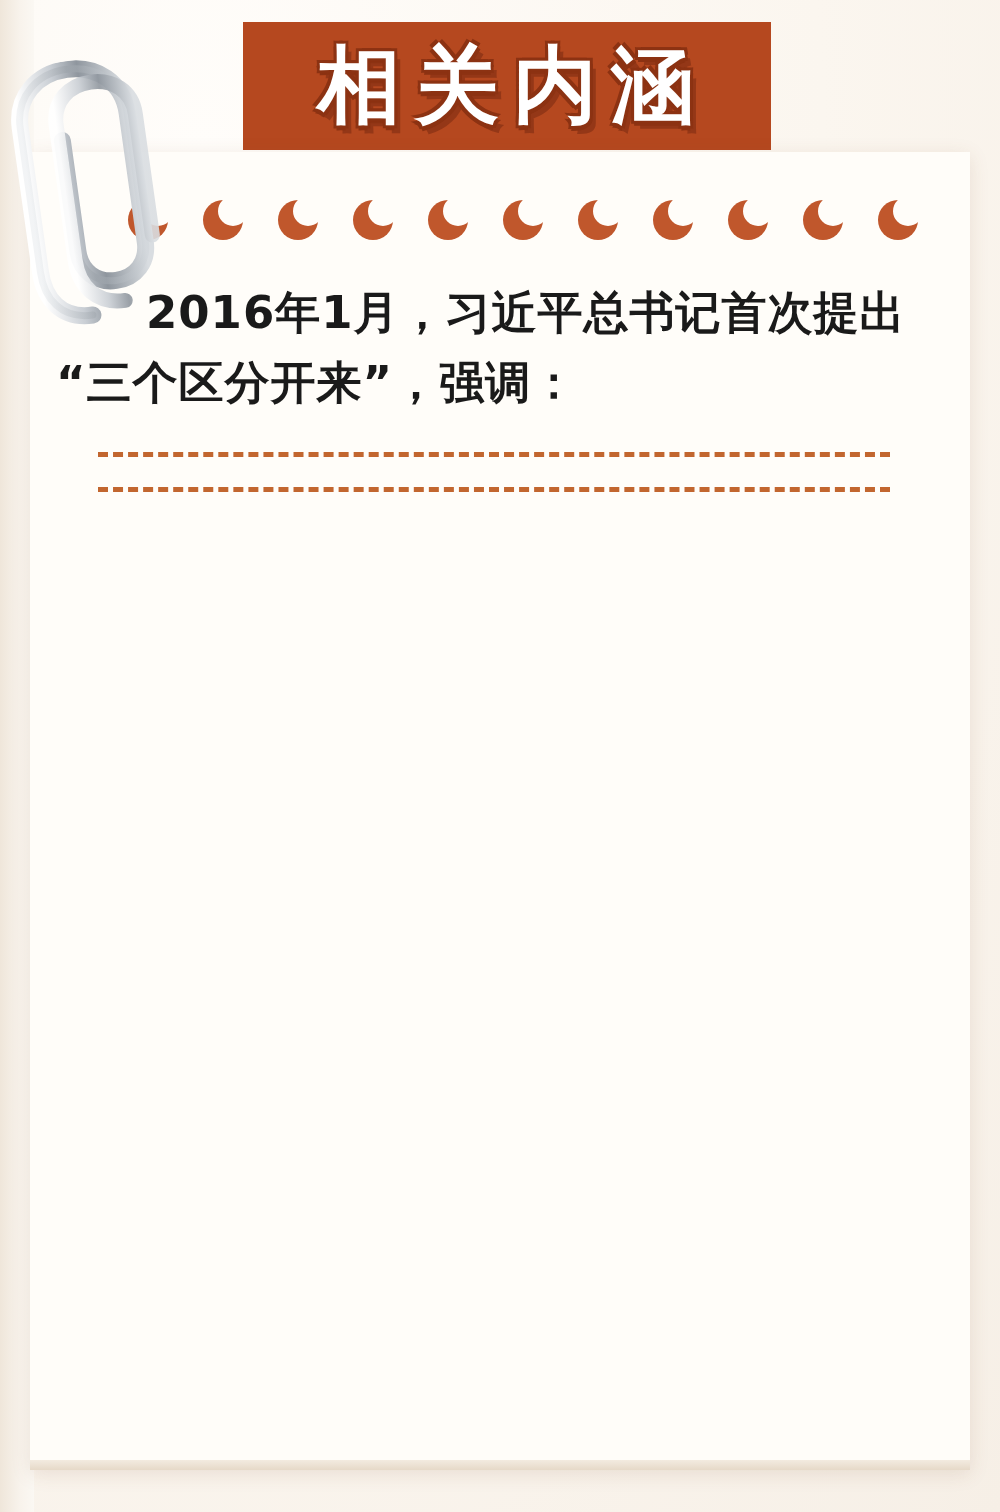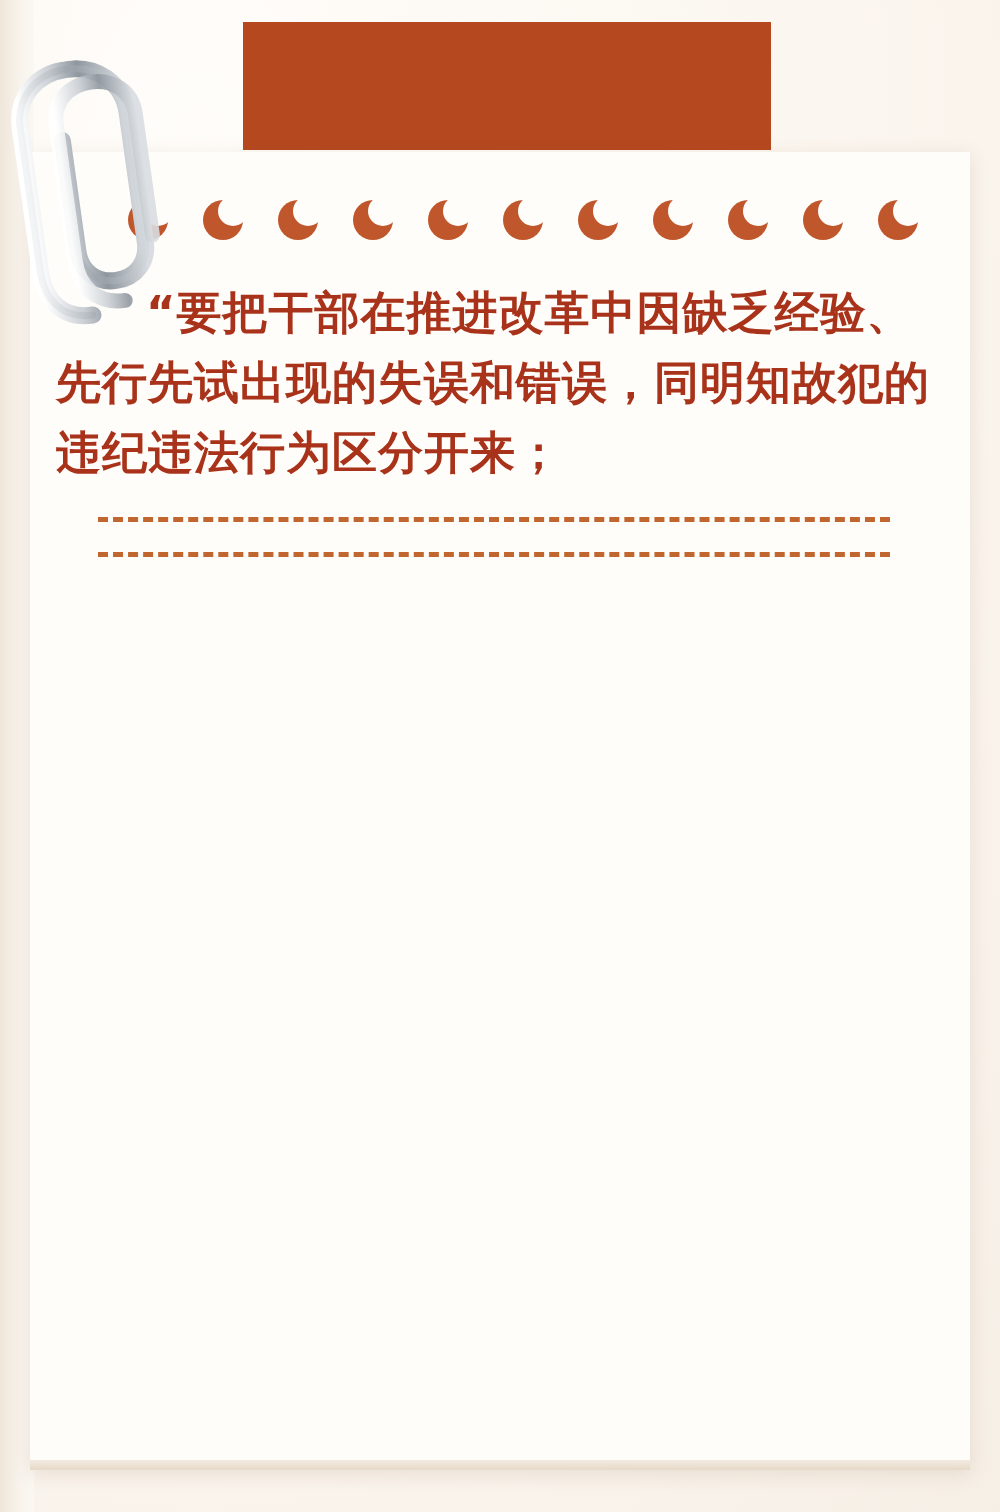--- a/index.html
+++ b/index.html
@@ -166,20 +166,21 @@
   }
 </style>
 </head>
 <body>
 
 <div class="poster">
   <div class="paper-bg"></div>
   <div class="edge-strip"></div>
 
   <div class="title-banner"></div>
+  <div class="title-text">相关内涵</div>
 
   <div class="note-card"></div>
 
   <div class="holes">
     <div class="hole"></div>
     <div class="hole"></div>
     <div class="hole"></div>
     <div class="hole"></div>
     <div class="hole"></div>
     <div class="hole"></div>
@@ -205,17 +206,17 @@
           <stop offset="100%" stop-color="#cfd4d9"></stop>
         </linearGradient>
       </defs>
       <path d="M62 255 C30 255 16 232 16 205 L16 60 C16 28 40 8 70 8 C100 8 124 28 124 60 L124 190 C124 210 110 224 90 224 C70 224 56 210 56 190 L56 78" fill="none" stroke="url(#clipgrad)" stroke-width="17" stroke-linecap="round"></path>
       <path d="M62 255 C30 255 16 232 16 205 L16 60 C16 28 40 8 70 8 C100 8 124 28 124 60 L124 190 C124 210 110 224 90 224 C70 224 56 210 56 190 L56 78" fill="none" stroke="url(#clipgrad2)" stroke-width="7" stroke-linecap="round" opacity="0.55"></path>
       <path d="M96 245 C68 245 52 226 52 198 L52 62 C52 38 70 24 92 24 C114 24 132 38 132 62 L132 184" fill="none" stroke="url(#clipgrad)" stroke-width="15" stroke-linecap="round" opacity="0.9"></path>
     </svg>
   </div>
 
   <div class="body-text">
-    <p class="para para-quote">“要把干部在推进改革中因缺乏经验、先行先试出现的失误和错误，同明知故犯的违纪违法行为区分开来；</p>
+    <p class="para para-intro">2016年1月，习近平总书记首次提出“三个区分开来”，强调：</p>
     <hr class="divider">
     <hr class="divider">
   </div>
 </div>
 
 </body></html>

